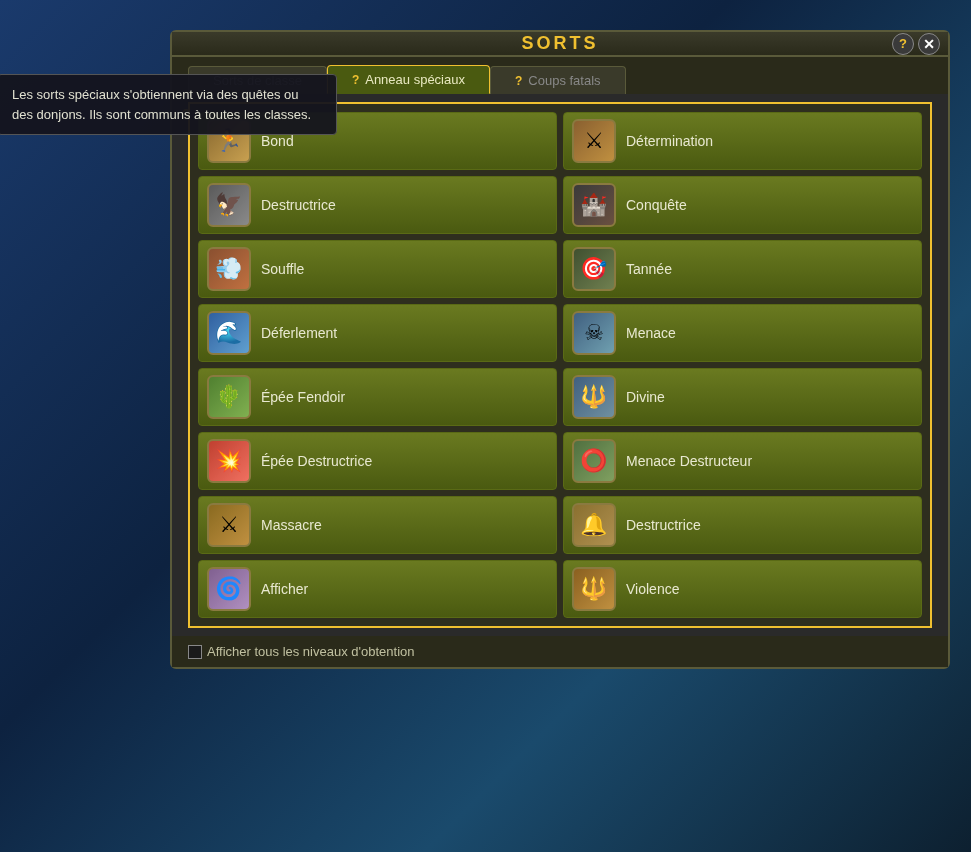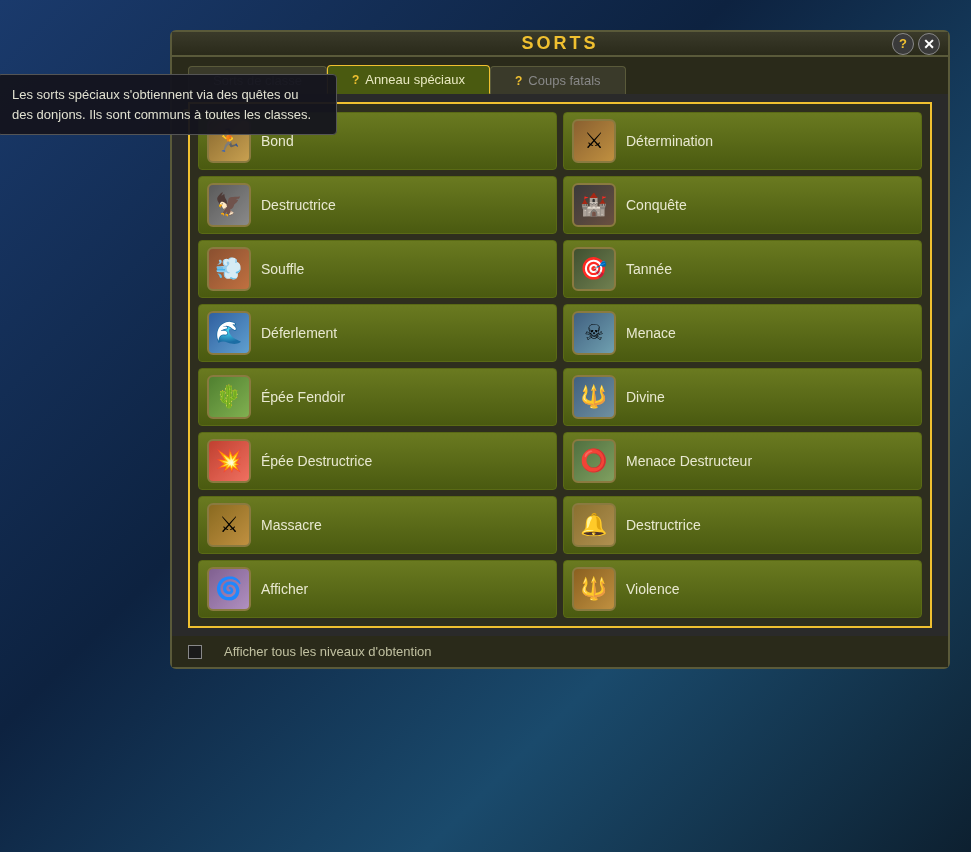--- a/index.html
+++ b/index.html
@@ -181,21 +181,21 @@
     .icon-anneau { background: linear-gradient(135deg, #507040, #80a060); }
     .icon-rassemblement { background: linear-gradient(135deg, #8a7030, #b09050); }
     .icon-violence { background: linear-gradient(135deg, #8a6020, #c09040); }
 
     
     .footer {
       padding: 8px 16px;
       background: #2a2a1a;
       display: flex;
       align-items: center;
-      gap: 22px;
+      gap: 5px;
     }
 
     .checkbox {
       width: 14px;
       height: 14px;
       border: 1px solid #888;
       background: #1a1a1a;
       display: flex;
       align-items: center;
       justify-content: center;

